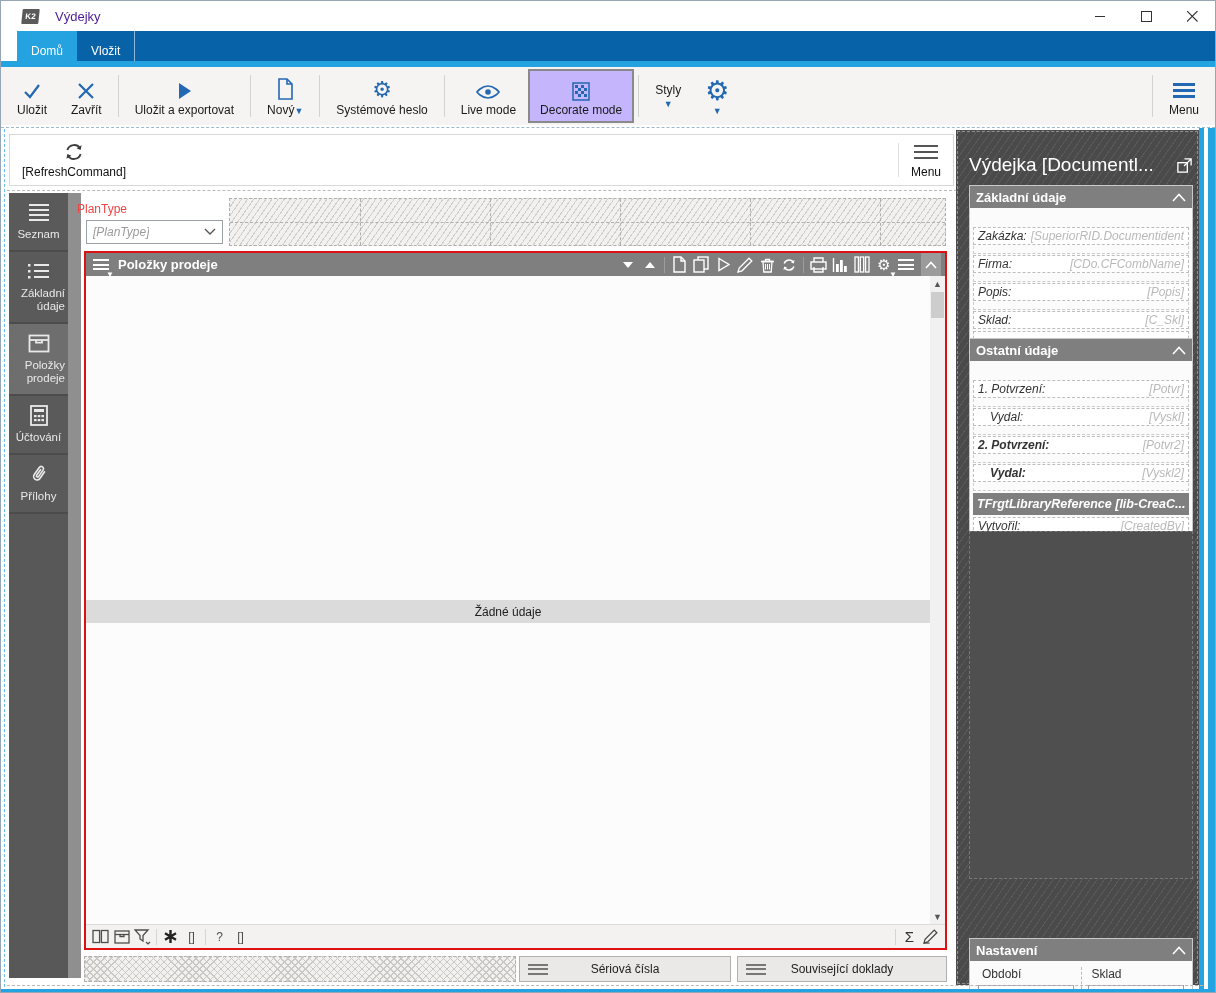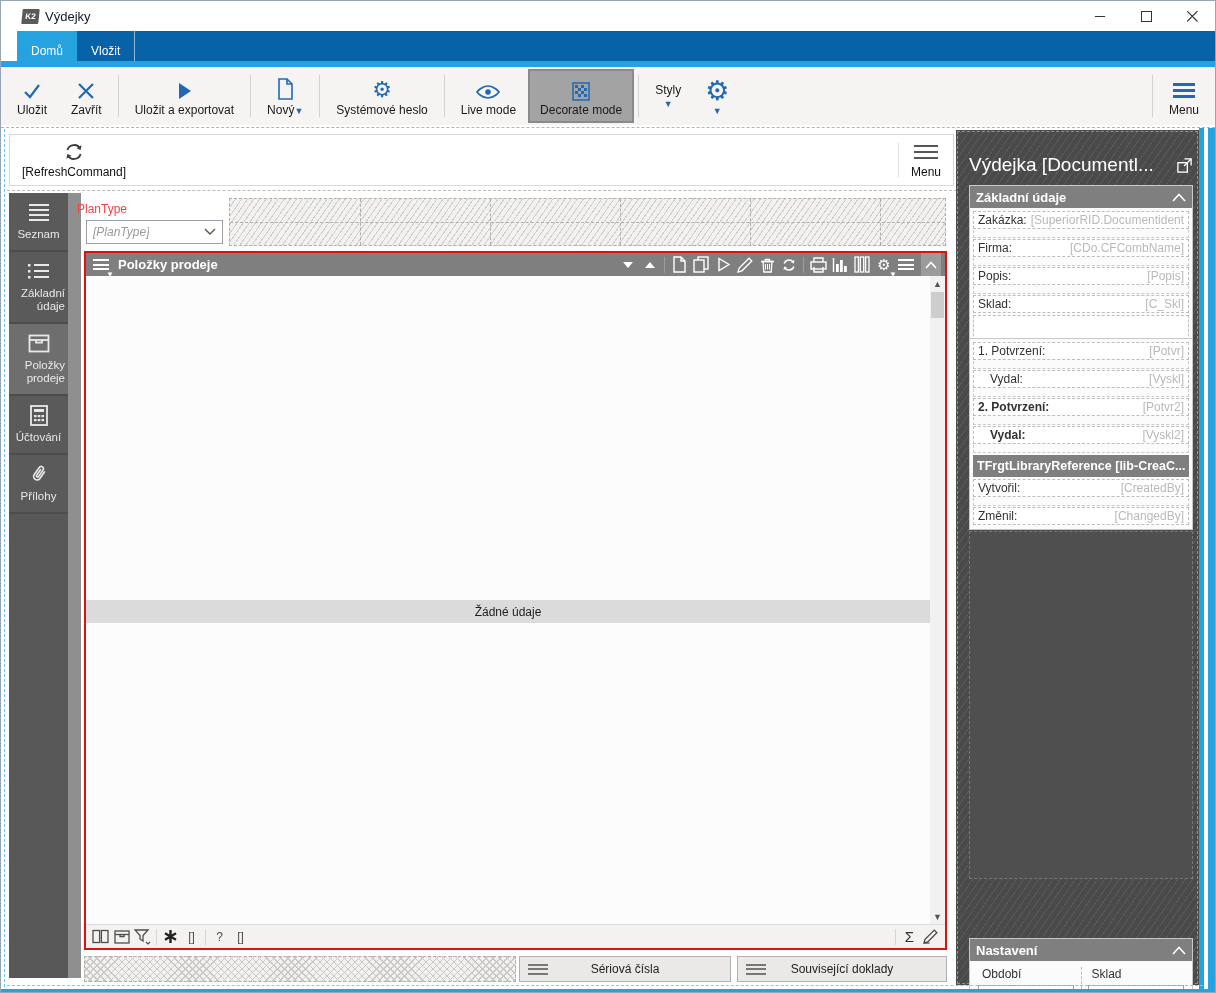--- a/index.html
+++ b/index.html
@@ -8,40 +8,40 @@
 
   .window { position:relative; width:1216px; height:993px; background:#fff;
             border:1px solid #96a6b4; overflow:hidden; }
 
   
   .titlebar { position:absolute; left:0; top:0; width:100%; height:30px; background:#fff;
               display:flex; align-items:center; }
   .appicon { width:17px; height:15px; margin-left:21px; background:#5a5a5a; color:#fff;
              font-size:8px; font-weight:bold; display:flex; align-items:center; justify-content:center;
              transform:skewX(-6deg); border-radius:1px; }
-  .apptitle { margin-left:6px; font-size:13px; color:#0f172a; }
+  .apptitle { margin-left:16px; font-size:13px; color:#4c1d95; }
   .wincontrols { margin-left:auto; display:flex; height:100%; }
   .winbtn { width:46px; height:100%; display:flex; align-items:center; justify-content:center; }
 
   
   .tabbar { position:absolute; left:16px; top:30px; width:100%; height:40px; background:#0862a8;
             display:flex; }
   .tab { height:100%; padding:0 14px; display:flex; align-items:center; color:#fff; font-size:12px; }
   .tab.active { background:#24a3e0; }
   .tab.plain { border-right:1px solid rgba(255,255,255,0.55); }
   .stripe { position:absolute; left:0; top:60px; width:100%; height:6px; background:#24a3e0; }
 
   
   .toolbar { position:absolute; left:0; top:66px; width:100%; height:58px; background:#f5f4f2;
              display:flex; align-items:stretch; padding:2px 4px; }
   .tbtn { display:flex; flex-direction:column; align-items:center; justify-content:center;
           padding:2px 10px; gap:3px; border:2px solid transparent; }
   .tbtn .ticon { height:26px; display:flex; align-items:flex-end; justify-content:center; }
   .tbtn .tlabel { font-size:12px; color:#1a1a1a; white-space:nowrap; line-height:13px; }
-  .tbtn.selected { background:#a3a3a3; border:2px solid #8a8a8a; }
+  .tbtn.selected { background:#c4b5fd; border:2px solid #8a8a8a; }
   .tsep { width:1px; background:#d4d2d0; margin:6px 4px; }
   .drop { color:#2368b2; font-size:9px; line-height:8px; }
   .gearchar { color:#2368b2; font-size:22px; line-height:22px; }
   .gearchar.big { font-size:27px; line-height:25px; }
   .menu-lines b { display:block; width:22px; height:2.5px; background:#2368b2; margin:3.5px 0; }
   .toolbar-right { margin-left:auto; display:flex; }
 
   .dashline-top { position:absolute; left:0; top:126px; width:100%; border-top:1px dashed #9fb9cb; }
 
   
@@ -131,21 +131,21 @@
 
   
   .inspector { position:absolute; left:955px; top:129px; width:243px; height:855px;
                outline:1px dashed #8f8f8f; outline-offset:-2px; }
   .insp-title { position:absolute; left:13px; top:24px; width:224px; display:flex; align-items:center; }
   .insp-title .ttext { color:#fff; font-size:19px; font-weight:400; white-space:nowrap; overflow:hidden; flex:1; }
   .section { position:absolute; left:13px; width:224px; background:#fbfbfb;
              border:1px solid #c8c8c8; }
   .sec-header { height:22px; background:#7f7f7f; display:flex; align-items:center; padding:0 6px; }
   .sec-header .stitle { color:#fff; font-weight:bold; font-size:13px; flex:1; }
-  .sec-body { padding:3px 3px 4px; }
+  .sec-body { padding:19px 3px 4px;font-style:italic; }
   .frow { display:flex; justify-content:space-between; align-items:center; height:18px;
           border:1px dashed #bdbdbd; padding:0 4px; background:#fff; }
   .frow .flab { color:#333; font-size:12px; white-space:nowrap; }
   .frow .fval { color:#b9b9b9; font-size:12px; white-space:nowrap; overflow:hidden; margin-left:4px; }
   .frow.bold .flab { font-weight:bold; }
   .frow.indent .flab { padding-left:12px; }
   .fspace { height:8px; border:1px dashed #cccccc; border-top:none; margin:1px 0; }
   .fempty { height:26px; border:1px dashed #bdbdbd; margin-top:2px; background:#fff; }
   .libref { height:22px; background:#7f7f7f; color:#fff; font-weight:bold; font-size:12.5px;
             display:flex; align-items:center; padding:0 4px; margin:2px 0;
@@ -615,20 +615,26 @@
         <div class="fspace"></div>
         <div class="frow">
           <span class="flab">Sklad:</span>
           <span class="fval">[C_Skl]</span>
         </div>
         <div class="fempty"></div>
       </div>
     </div>
 
     <div class="section" style="top:208px">
+      <div class="sec-header">
+        <span class="stitle">Ostatní údaje</span>
+        <svg class="chev-up" width="14" height="9" viewBox="0 0 14 9">
+            <path d="M1 8l6-6.5L13 8" fill="none" stroke="#fff" stroke-width="1.6"></path>
+          </svg>
+      </div>
       <div class="sec-body">
         <div class="frow">
           <span class="flab">1. Potvrzení:</span>
           <span class="fval">[Potvr]</span>
         </div>
         <div class="fspace"></div>
         <div class="frow indent">
           <span class="flab">Vydal:</span>
           <span class="fval">[Vyskl]</span>
         </div>

